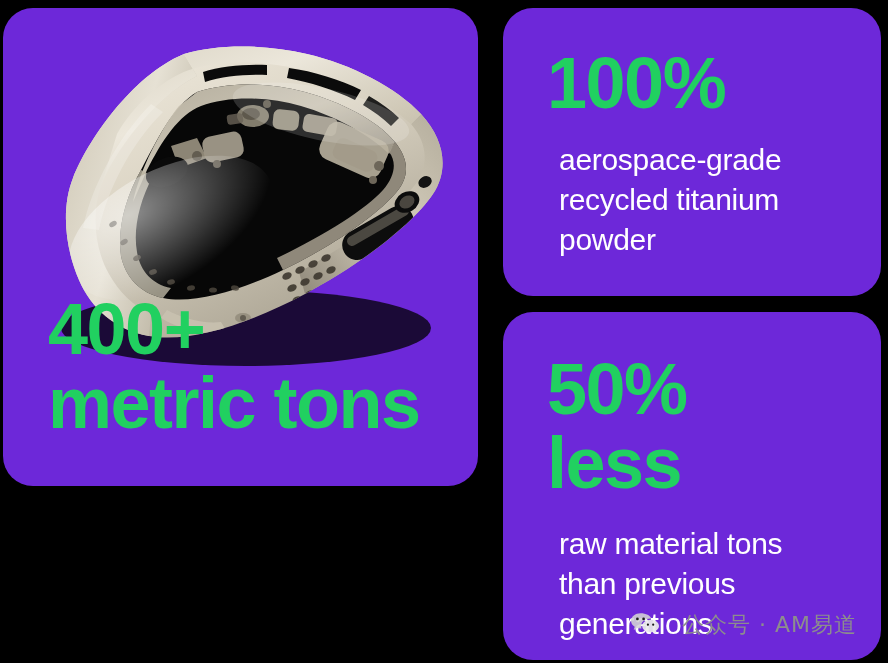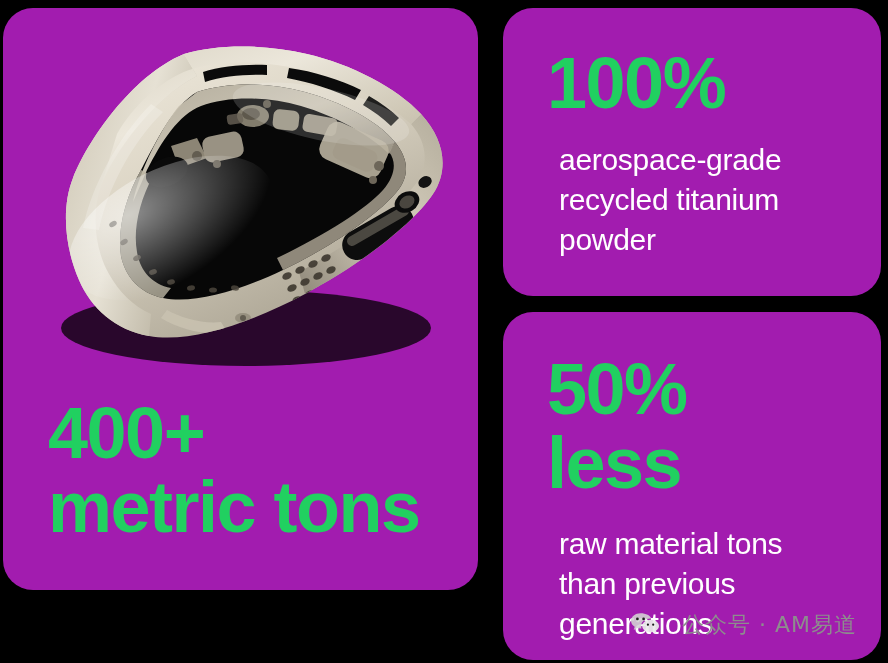--- a/index.html
+++ b/index.html
@@ -19,30 +19,30 @@
   .board {
     position: relative;
     width: 888px;
     height: 663px;
     background: #000000;
   }
 
   
   .card {
     position: absolute;
-    background: #a21caf;
+    background: #6d28d9;
     border-radius: 30px;
     overflow: hidden;
   }
 
   .card-hero {
     left: 3px;
     top: 8px;
     width: 475px;
-    height: 582px;
+    height: 478px;
   }
 
   .card-top-right {
     left: 503px;
     top: 8px;
     width: 378px;
     height: 288px;
   }
 
   .card-bottom-right {

